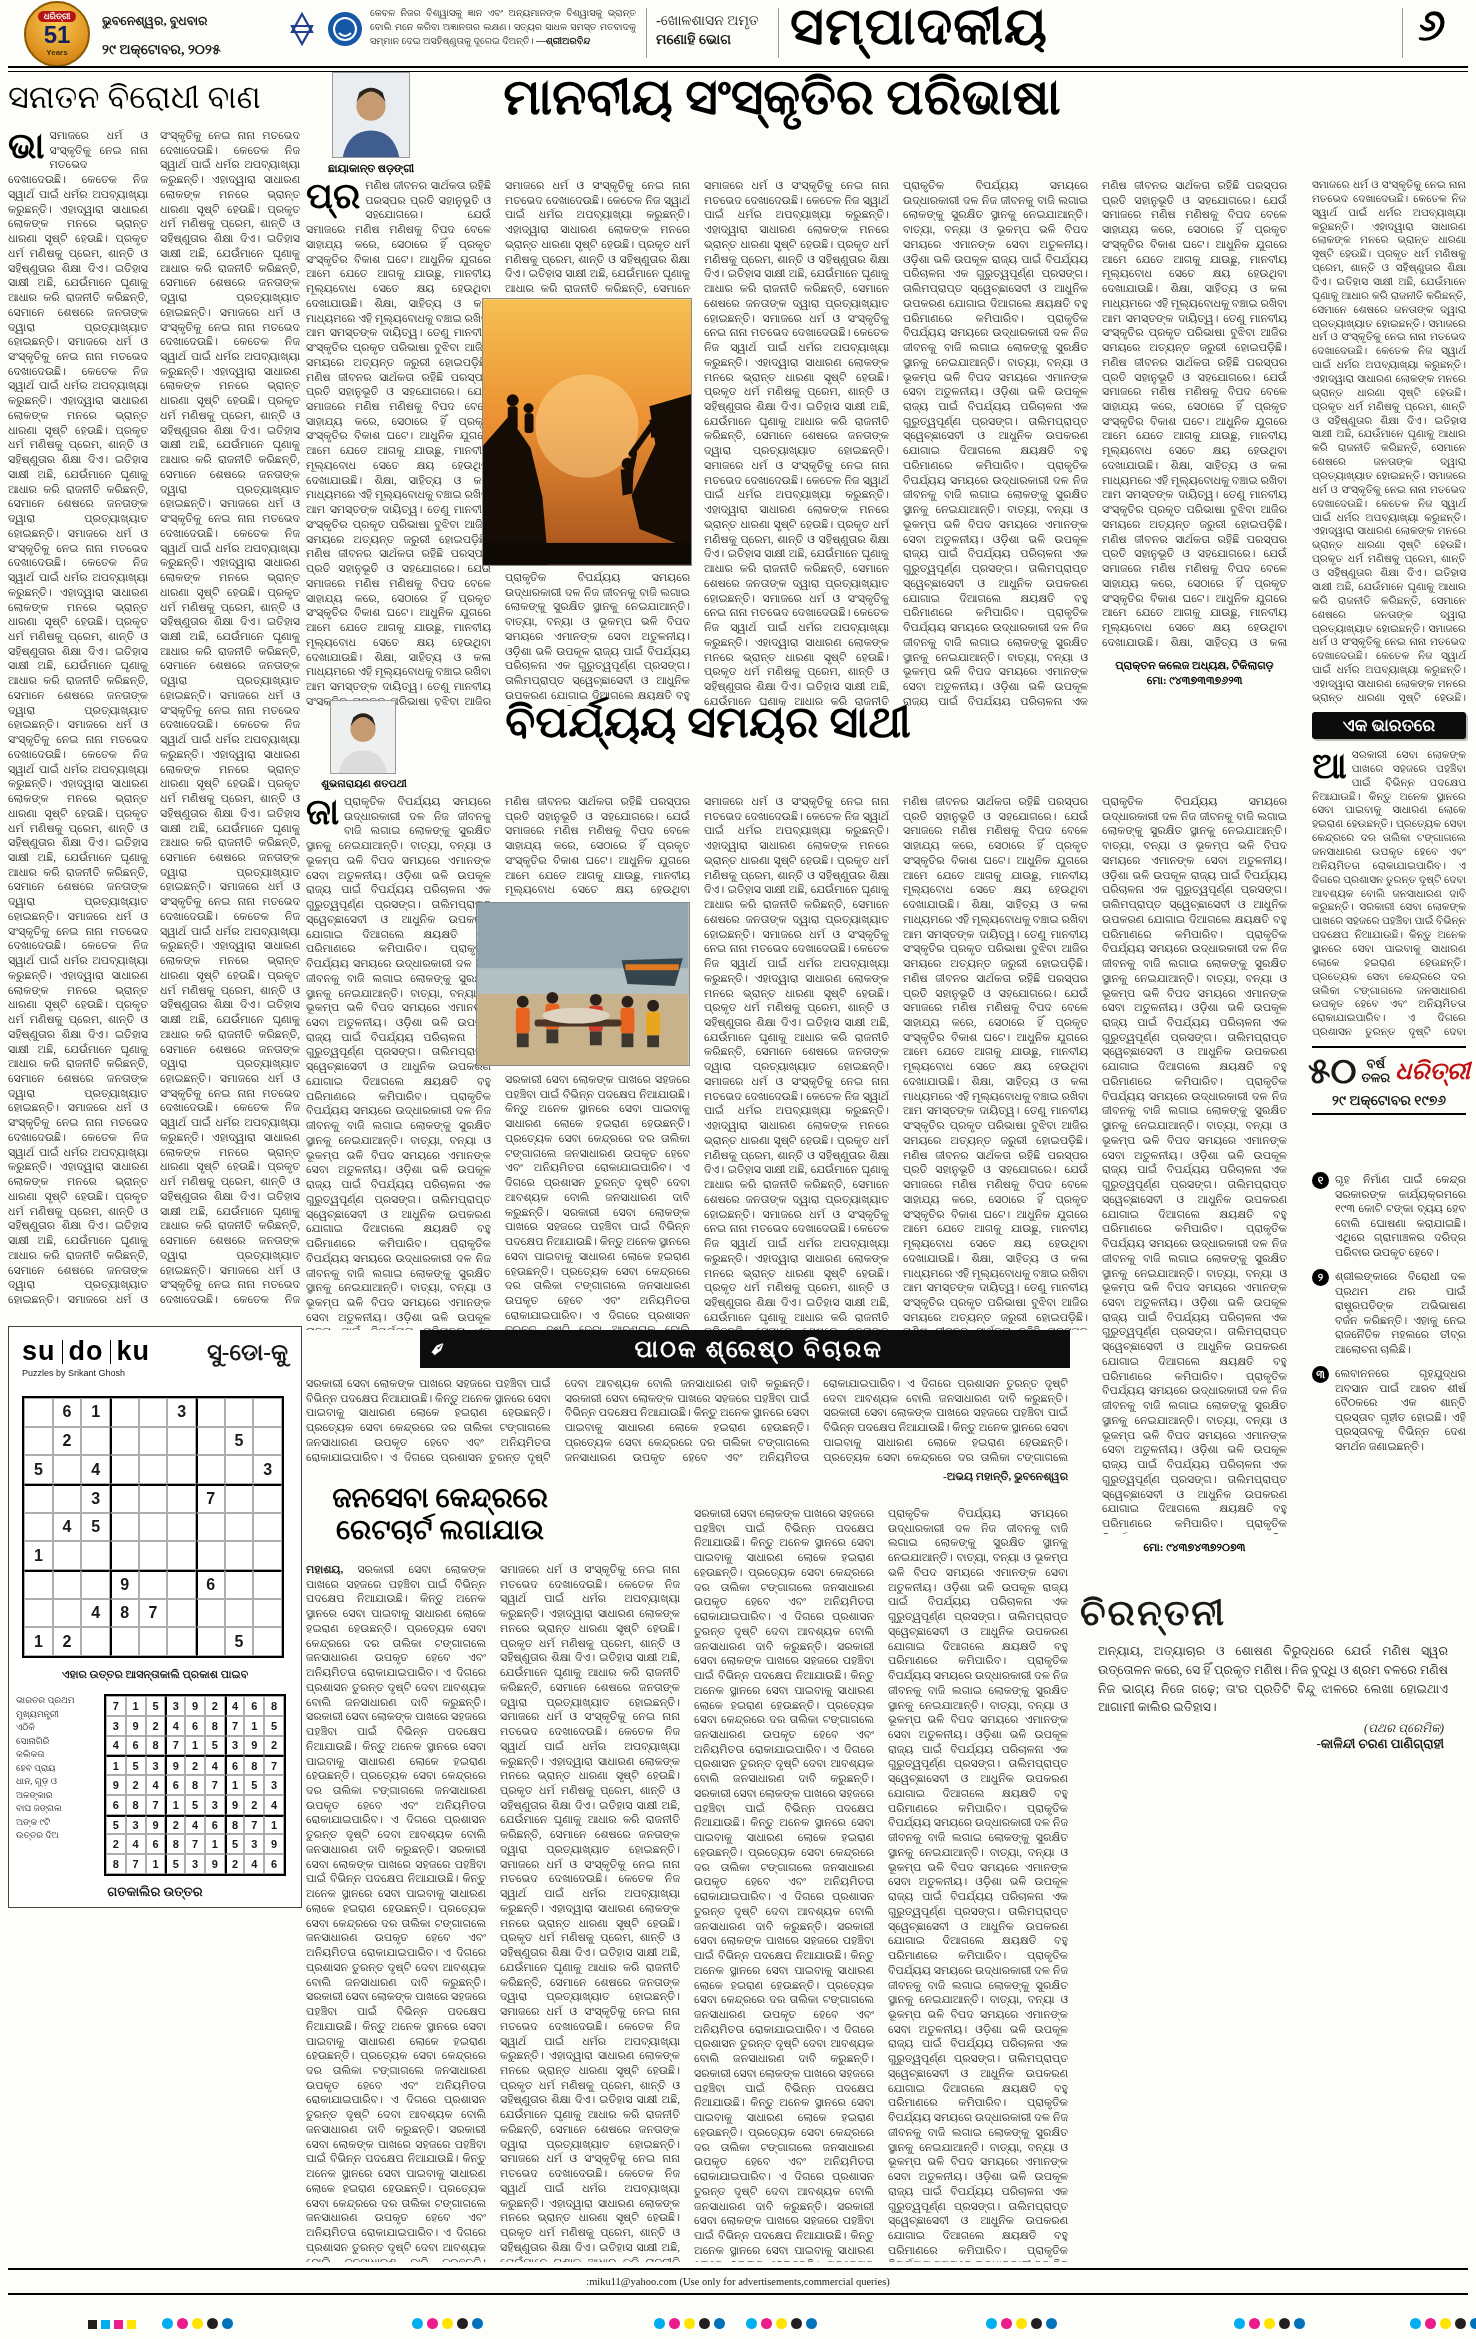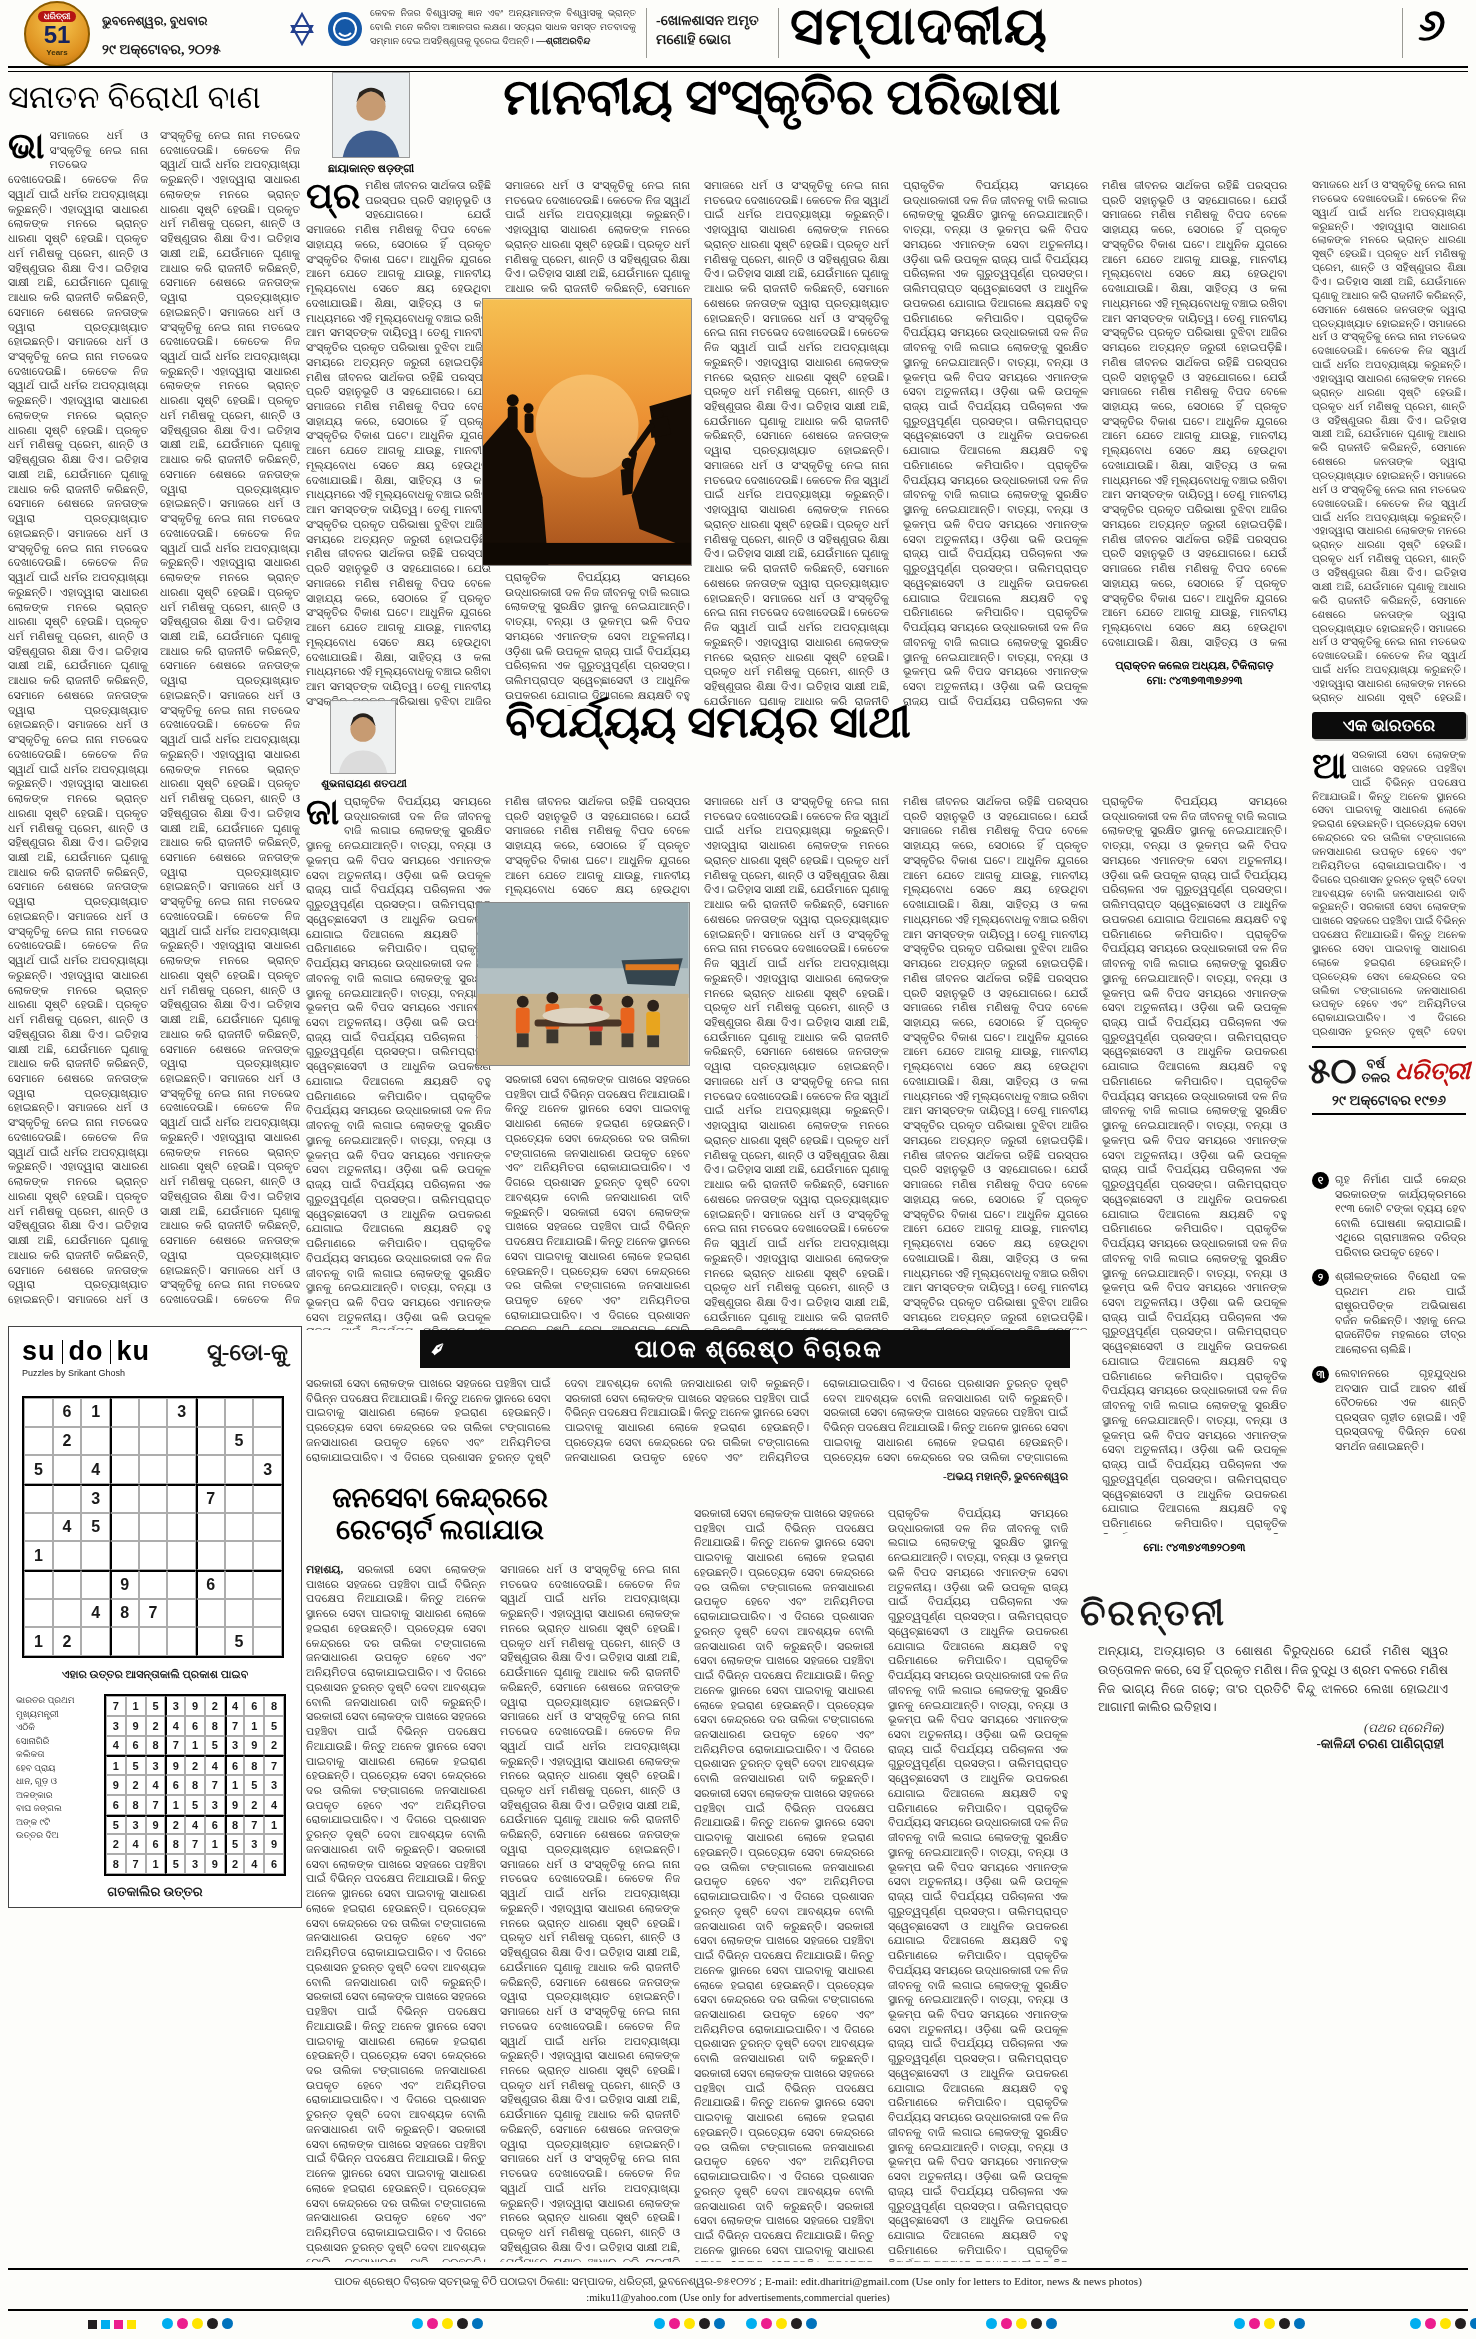--- a/index.html
+++ b/index.html
@@ -106,21 +106,21 @@
   </div>
 
   <div class="abs mq" style="left:370px;top:7px;width:266px;height:54px;overflow:hidden">
     <span>କେବଳ ନିଜର ବିଶ୍ୱାସକୁ ଜ୍ଞାନ ଏବଂ ଅନ୍ୟମାନଙ୍କ ବିଶ୍ୱାସକୁ ଭ୍ରାନ୍ତ ବୋଲି ମନେ କରିବା ଅଜ୍ଞାନତାର ଲକ୍ଷଣ। ସତ୍ୟର ସାଧକ ସମସ୍ତ ମତବାଦକୁ ସମ୍ମାନ ଦେଇ ଅସହିଷ୍ଣୁତାକୁ ଦୂରେଇ ଦିଅନ୍ତି।</span>
     <b>—ଶ୍ରୀଅରବିନ୍ଦ</b>
   </div>
 
   <div class="vline" style="left:646px;top:8px;height:50px"></div>
 
   <div class="abs" style="left:656px;top:13px;width:118px">
-    <div style="font-size:14px;font-weight:bold">-ଖୋଳଶାସନ ଅମୃତ</div>
+    <div style="font-size:14px;font-weight:normal">-ଖୋଳଶାସନ ଅମୃତ</div>
     <div style="font-size:14px;font-weight:bold;margin-top:3px">ମଣୋହି ଭୋଗ</div>
   </div>
 
   <div class="vline" style="left:778px;top:8px;height:50px"></div>
 
   <div class="abs section-title" style="left:790px;top:-2px">ସମ୍ପାଦକୀୟ</div>
 
   <div class="vline" style="left:1402px;top:8px;height:50px"></div>
   <div class="abs pagenum" style="left:1418px;top:0">୬</div>
 
@@ -482,21 +482,20 @@
   <div class="c" style="left:888px;top:1506px;width:180px;height:756px">ପ୍ରାକୃତିକ ବିପର୍ଯ୍ୟୟ ସମୟରେ ଉଦ୍ଧାରକାରୀ ଦଳ ନିଜ ଜୀବନକୁ ବାଜି ଲଗାଇ ଲୋକଙ୍କୁ ସୁରକ୍ଷିତ ସ୍ଥାନକୁ ନେଇଯାଆନ୍ତି। ବାତ୍ୟା, ବନ୍ୟା ଓ ଭୂକମ୍ପ ଭଳି ବିପଦ ସମୟରେ ଏମାନଙ୍କ ସେବା ଅତୁଳନୀୟ। ଓଡ଼ିଶା ଭଳି ଉପକୂଳ ରାଜ୍ୟ ପାଇଁ ବିପର୍ଯ୍ୟୟ ପରିଚାଳନା ଏକ ଗୁରୁତ୍ୱପୂର୍ଣ୍ଣ ପ୍ରସଙ୍ଗ। ତାଲିମପ୍ରାପ୍ତ ସ୍ୱେଚ୍ଛାସେବୀ ଓ ଆଧୁନିକ ଉପକରଣ ଯୋଗାଇ ଦିଆଗଲେ କ୍ଷୟକ୍ଷତି ବହୁ ପରିମାଣରେ କମିପାରିବ। ପ୍ରାକୃତିକ ବିପର୍ଯ୍ୟୟ ସମୟରେ ଉଦ୍ଧାରକାରୀ ଦଳ ନିଜ ଜୀବନକୁ ବାଜି ଲଗାଇ ଲୋକଙ୍କୁ ସୁରକ୍ଷିତ ସ୍ଥାନକୁ ନେଇଯାଆନ୍ତି। ବାତ୍ୟା, ବନ୍ୟା ଓ ଭୂକମ୍ପ ଭଳି ବିପଦ ସମୟରେ ଏମାନଙ୍କ ସେବା ଅତୁଳନୀୟ। ଓଡ଼ିଶା ଭଳି ଉପକୂଳ ରାଜ୍ୟ ପାଇଁ ବିପର୍ଯ୍ୟୟ ପରିଚାଳନା ଏକ ଗୁରୁତ୍ୱପୂର୍ଣ୍ଣ ପ୍ରସଙ୍ଗ। ତାଲିମପ୍ରାପ୍ତ ସ୍ୱେଚ୍ଛାସେବୀ ଓ ଆଧୁନିକ ଉପକରଣ ଯୋଗାଇ ଦିଆଗଲେ କ୍ଷୟକ୍ଷତି ବହୁ ପରିମାଣରେ କମିପାରିବ। ପ୍ରାକୃତିକ ବିପର୍ଯ୍ୟୟ ସମୟରେ ଉଦ୍ଧାରକାରୀ ଦଳ ନିଜ ଜୀବନକୁ ବାଜି ଲଗାଇ ଲୋକଙ୍କୁ ସୁରକ୍ଷିତ ସ୍ଥାନକୁ ନେଇଯାଆନ୍ତି। ବାତ୍ୟା, ବନ୍ୟା ଓ ଭୂକମ୍ପ ଭଳି ବିପଦ ସମୟରେ ଏମାନଙ୍କ ସେବା ଅତୁଳନୀୟ। ଓଡ଼ିଶା ଭଳି ଉପକୂଳ ରାଜ୍ୟ ପାଇଁ ବିପର୍ଯ୍ୟୟ ପରିଚାଳନା ଏକ ଗୁରୁତ୍ୱପୂର୍ଣ୍ଣ ପ୍ରସଙ୍ଗ। ତାଲିମପ୍ରାପ୍ତ ସ୍ୱେଚ୍ଛାସେବୀ ଓ ଆଧୁନିକ ଉପକରଣ ଯୋଗାଇ ଦିଆଗଲେ କ୍ଷୟକ୍ଷତି ବହୁ ପରିମାଣରେ କମିପାରିବ। ପ୍ରାକୃତିକ ବିପର୍ଯ୍ୟୟ ସମୟରେ ଉଦ୍ଧାରକାରୀ ଦଳ ନିଜ ଜୀବନକୁ ବାଜି ଲଗାଇ ଲୋକଙ୍କୁ ସୁରକ୍ଷିତ ସ୍ଥାନକୁ ନେଇଯାଆନ୍ତି। ବାତ୍ୟା, ବନ୍ୟା ଓ ଭୂକମ୍ପ ଭଳି ବିପଦ ସମୟରେ ଏମାନଙ୍କ ସେବା ଅତୁଳନୀୟ। ଓଡ଼ିଶା ଭଳି ଉପକୂଳ ରାଜ୍ୟ ପାଇଁ ବିପର୍ଯ୍ୟୟ ପରିଚାଳନା ଏକ ଗୁରୁତ୍ୱପୂର୍ଣ୍ଣ ପ୍ରସଙ୍ଗ। ତାଲିମପ୍ରାପ୍ତ ସ୍ୱେଚ୍ଛାସେବୀ ଓ ଆଧୁନିକ ଉପକରଣ ଯୋଗାଇ ଦିଆଗଲେ କ୍ଷୟକ୍ଷତି ବହୁ ପରିମାଣରେ କମିପାରିବ। ପ୍ରାକୃତିକ ବିପର୍ଯ୍ୟୟ ସମୟରେ ଉଦ୍ଧାରକାରୀ ଦଳ ନିଜ ଜୀବନକୁ ବାଜି ଲଗାଇ ଲୋକଙ୍କୁ ସୁରକ୍ଷିତ ସ୍ଥାନକୁ ନେଇଯାଆନ୍ତି। ବାତ୍ୟା, ବନ୍ୟା ଓ ଭୂକମ୍ପ ଭଳି ବିପଦ ସମୟରେ ଏମାନଙ୍କ ସେବା ଅତୁଳନୀୟ। ଓଡ଼ିଶା ଭଳି ଉପକୂଳ ରାଜ୍ୟ ପାଇଁ ବିପର୍ଯ୍ୟୟ ପରିଚାଳନା ଏକ ଗୁରୁତ୍ୱପୂର୍ଣ୍ଣ ପ୍ରସଙ୍ଗ। ତାଲିମପ୍ରାପ୍ତ ସ୍ୱେଚ୍ଛାସେବୀ ଓ ଆଧୁନିକ ଉପକରଣ ଯୋଗାଇ ଦିଆଗଲେ କ୍ଷୟକ୍ଷତି ବହୁ ପରିମାଣରେ କମିପାରିବ। ପ୍ରାକୃତିକ ବିପର୍ଯ୍ୟୟ ସମୟରେ ଉଦ୍ଧାରକାରୀ ଦଳ ନିଜ ଜୀବନକୁ ବାଜି ଲଗାଇ ଲୋକଙ୍କୁ ସୁରକ୍ଷିତ ସ୍ଥାନକୁ ନେଇଯାଆନ୍ତି। ବାତ୍ୟା, ବନ୍ୟା ଓ ଭୂକମ୍ପ ଭଳି ବିପଦ ସମୟରେ ଏମାନଙ୍କ ସେବା ଅତୁଳନୀୟ। ଓଡ଼ିଶା ଭଳି ଉପକୂଳ ରାଜ୍ୟ ପାଇଁ ବିପର୍ଯ୍ୟୟ ପରିଚାଳନା ଏକ ଗୁରୁତ୍ୱପୂର୍ଣ୍ଣ ପ୍ରସଙ୍ଗ। ତାଲିମପ୍ରାପ୍ତ ସ୍ୱେଚ୍ଛାସେବୀ ଓ ଆଧୁନିକ ଉପକରଣ ଯୋଗାଇ ଦିଆଗଲେ କ୍ଷୟକ୍ଷତି ବହୁ ପରିମାଣରେ କମିପାରିବ।</div>
 
   <div class="abs" style="left:1080px;top:1592px;width:386px;height:312px">
     <div class="cht-title">ଚିରନ୍ତନୀ</div>
     <div class="cht-quote">ଅନ୍ୟାୟ, ଅତ୍ୟାଚାର ଓ ଶୋଷଣ ବିରୁଦ୍ଧରେ ଯେଉଁ ମଣିଷ ସ୍ୱର ଉତ୍ତୋଳନ କରେ, ସେ ହିଁ ପ୍ରକୃତ ମଣିଷ। ନିଜ ବୁଦ୍ଧି ଓ ଶ୍ରମ ବଳରେ ମଣିଷ ନିଜ ଭାଗ୍ୟ ନିଜେ ଗଢ଼େ; ତା'ର ପ୍ରତିଟି ବିନ୍ଦୁ ଝାଳରେ ଲେଖା ହୋଇଥାଏ ଆଗାମୀ କାଲିର ଇତିହାସ।</div>
     <div class="cht-src">(ପଥର ପ୍ରେମିକ)</div>
     <div class="cht-auth">-କାଳିନ୍ଦୀ ଚରଣ ପାଣିଗ୍ରାହୀ</div>
   </div>
 
   <div class="abs footerbar" style="left:8px;top:2268px;width:1460px">
-    <div>ପାଠକ ଶ୍ରେଷ୍ଠ ବିଚାରକ ସ୍ତମ୍ଭକୁ ଚିଠି ପଠାଇବା ଠିକଣା: ସମ୍ପାଦକ, ଧରିତ୍ରୀ, ଭୁବନେଶ୍ୱର-୭୫୧୦୨୪ ; E-mail: edit.dharitri@gmail.com (Use only for letters to Editor, news &amp; news photos)</div>
     <div style="font-size:10.5px">:miku11@yahoo.com (Use only for advertisements,commercial queries)</div>
   </div>
 
   <div class="reggroup" style="left:86px;top:2320px">
       <div class="regsq" style="background: rgb(35, 31, 32);"></div>
       <div class="regsq" style="background: rgb(0, 174, 239);"></div>
       <div class="regsq" style="background: rgb(236, 28, 141);"></div>
       <div class="regsq" style="background: rgb(255, 228, 0);"></div>
     </div>
   <div class="reggroup" style="left:160px;top:2318px">

